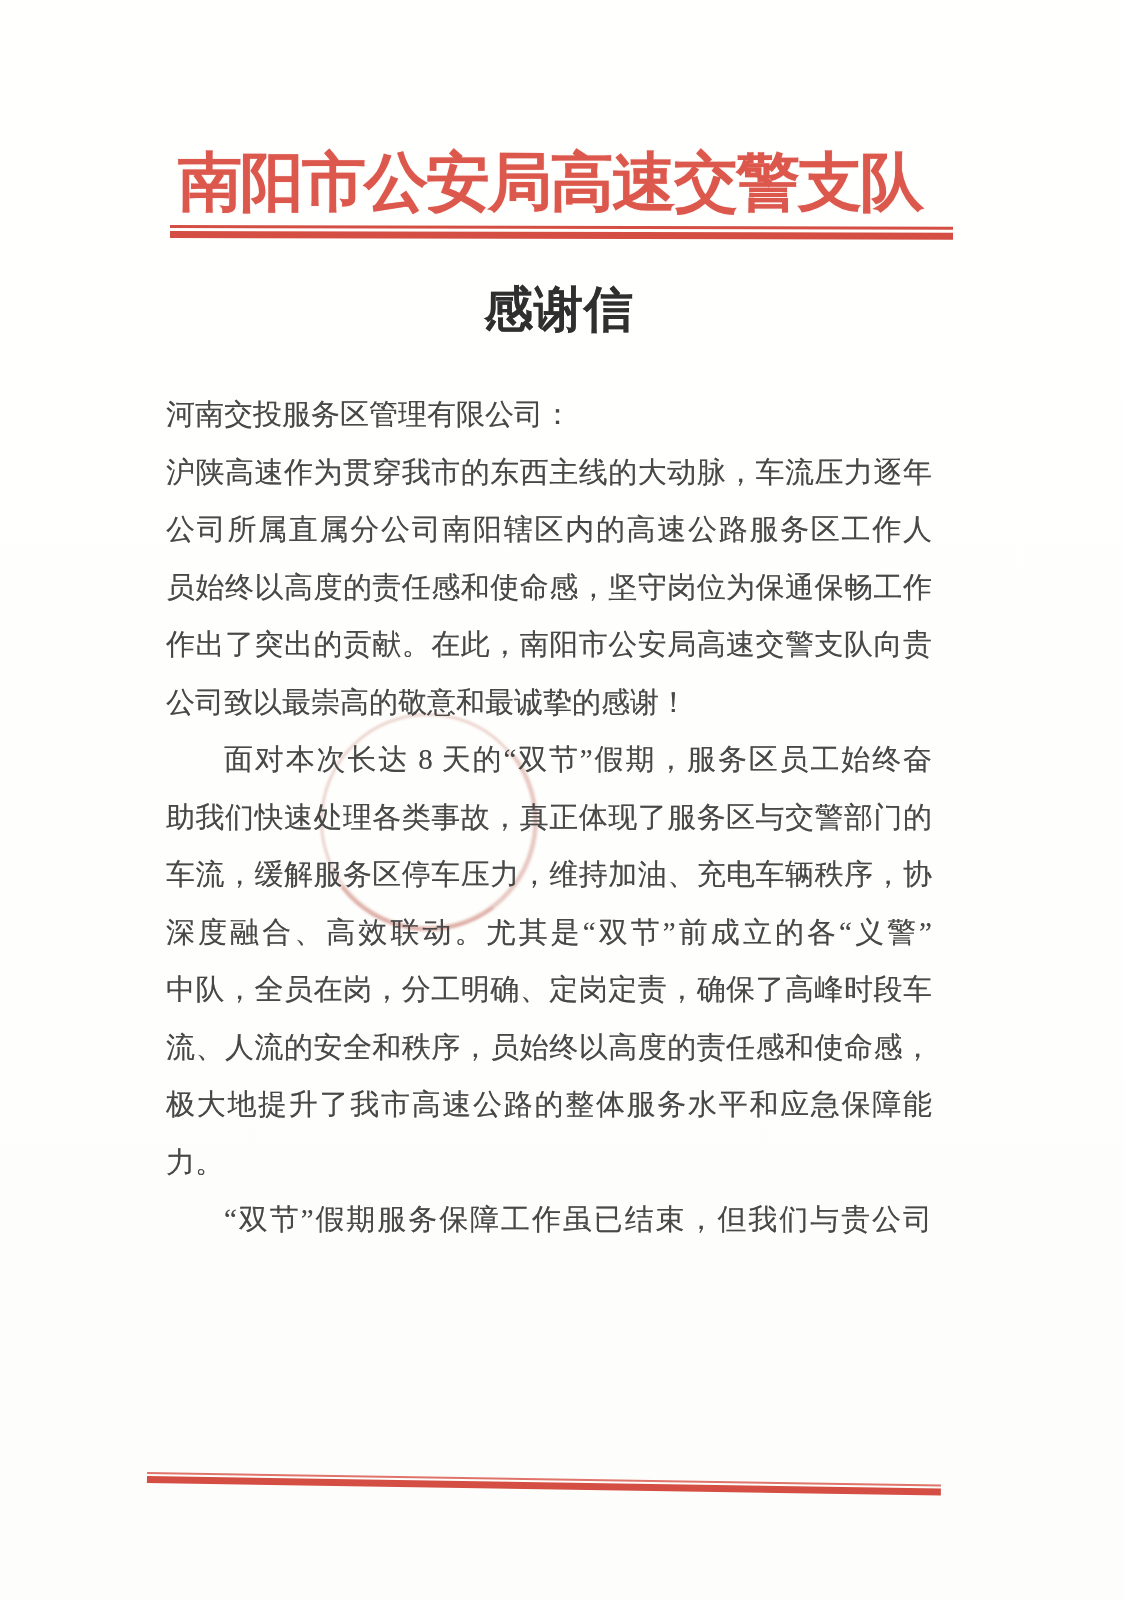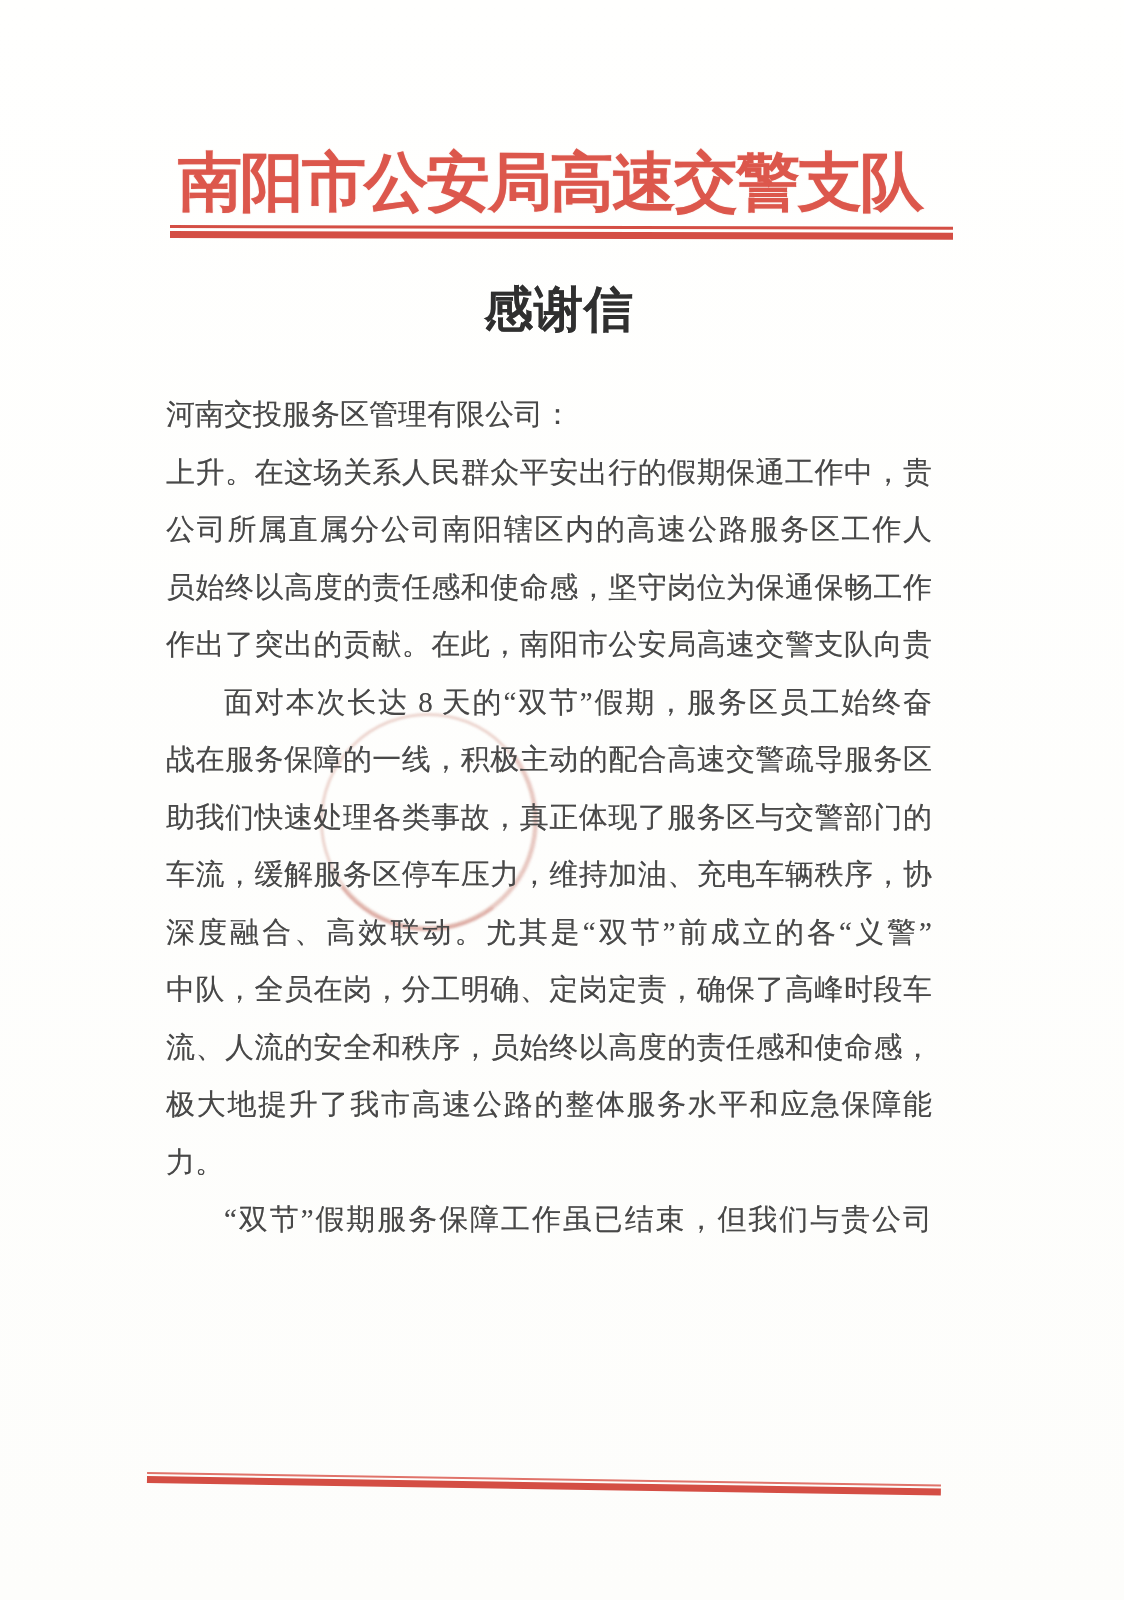--- a/index.html
+++ b/index.html
@@ -86,26 +86,26 @@
   </div>
 
   <div class="letter-title">感谢信</div>
 
   <div class="seal"></div>
   <div class="seal-arc"></div>
 
   <div class="body-text">
 
   <div class="ln">河南交投服务区管理有限公司：</div>
-      <div class="ln jl">上升。在这场关系人民群众平安出行的假期保通工作中，贵</div>
+      <div class="ln jl">沪陕高速作为贯穿我市的东西主线的大动脉，车流压力逐年</div>
       <div class="ln jl">公司所属直属分公司南阳辖区内的高速公路服务区工作人</div>
       <div class="ln jl">员始终以高度的责任感和使命感，坚守岗位为保通保畅工作</div>
       <div class="ln jl">作出了突出的贡献。在此，南阳市公安局高速交警支队向贵</div>
+      <div class="ln">公司致以最崇高的敬意和最诚挚的感谢！</div>
       <div class="ln ind jl">面对本次长达 8 天的“双节”假期，服务区员工始终奋</div>
-      <div class="ln jl">战在服务保障的一线，积极主动的配合高速交警疏导服务区</div>
       <div class="ln jl">助我们快速处理各类事故，真正体现了服务区与交警部门的</div>
       <div class="ln jl">车流，缓解服务区停车压力，维持加油、充电车辆秩序，协</div>
       <div class="ln jl">深度融合、高效联动。尤其是“双节”前成立的各“义警”</div>
       <div class="ln jl">中队，全员在岗，分工明确、定岗定责，确保了高峰时段车</div>
       <div class="ln jl">流、人流的安全和秩序，员始终以高度的责任感和使命感，</div>
       <div class="ln jl">极大地提升了我市高速公路的整体服务水平和应急保障能</div>
       <div class="ln">力。</div>
       <div class="ln ind jl">“双节”假期服务保障工作虽已结束，但我们与贵公司</div>
     </div>
 

